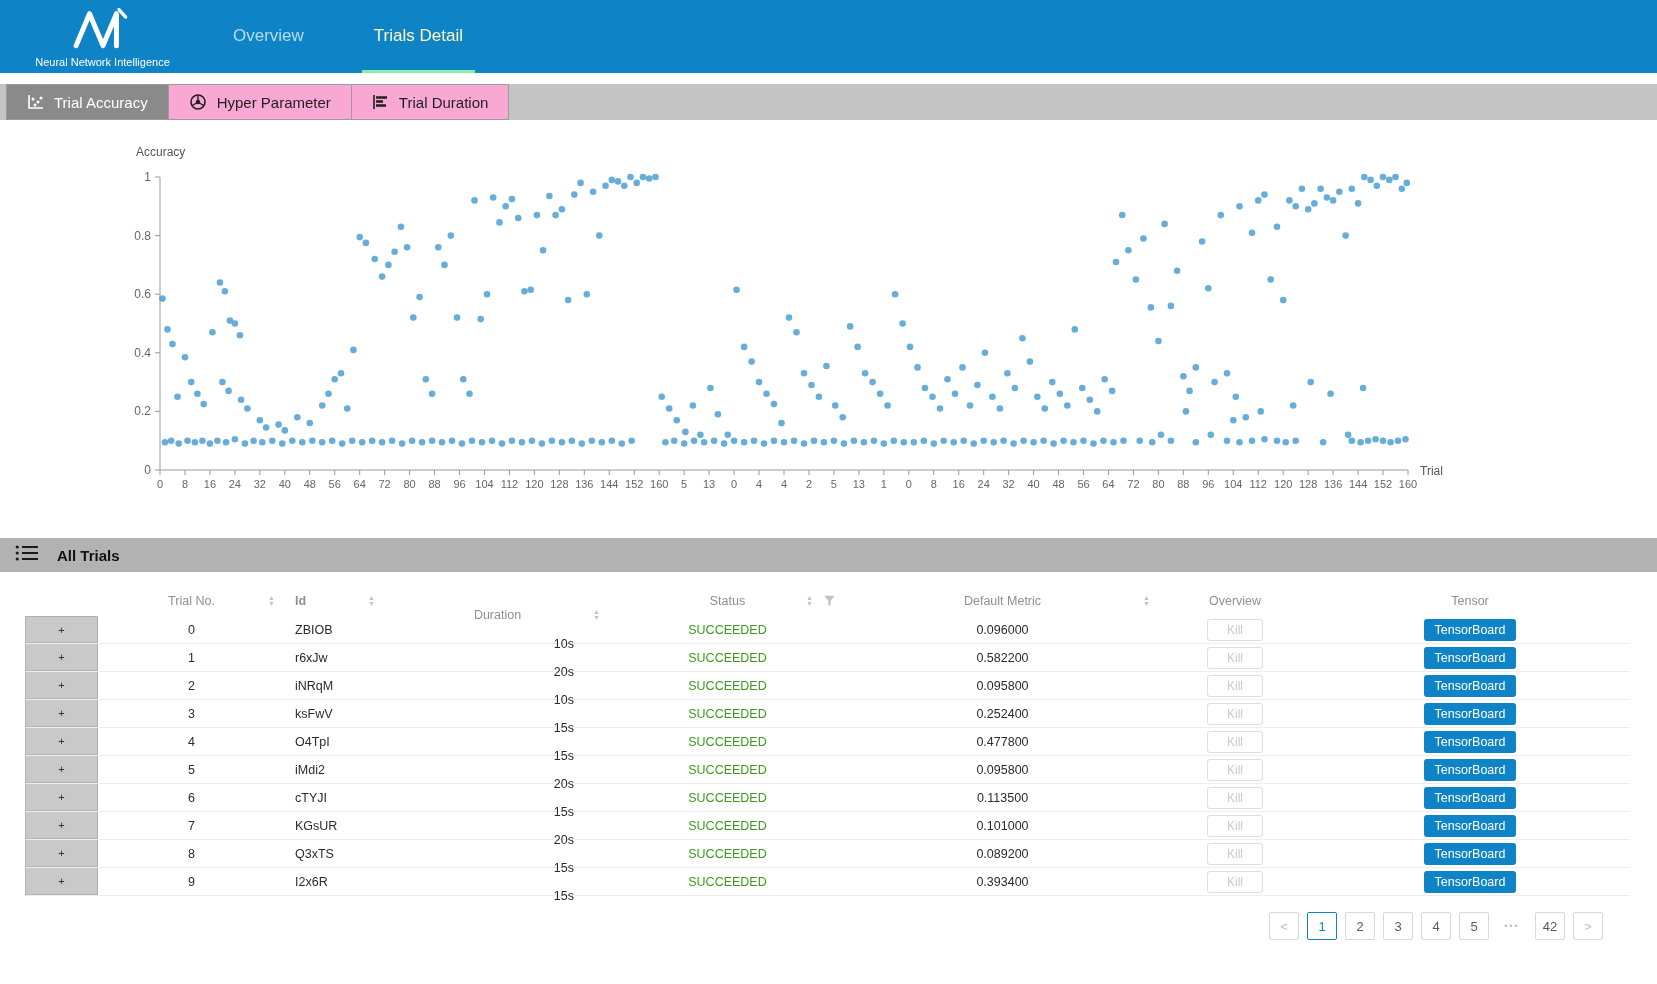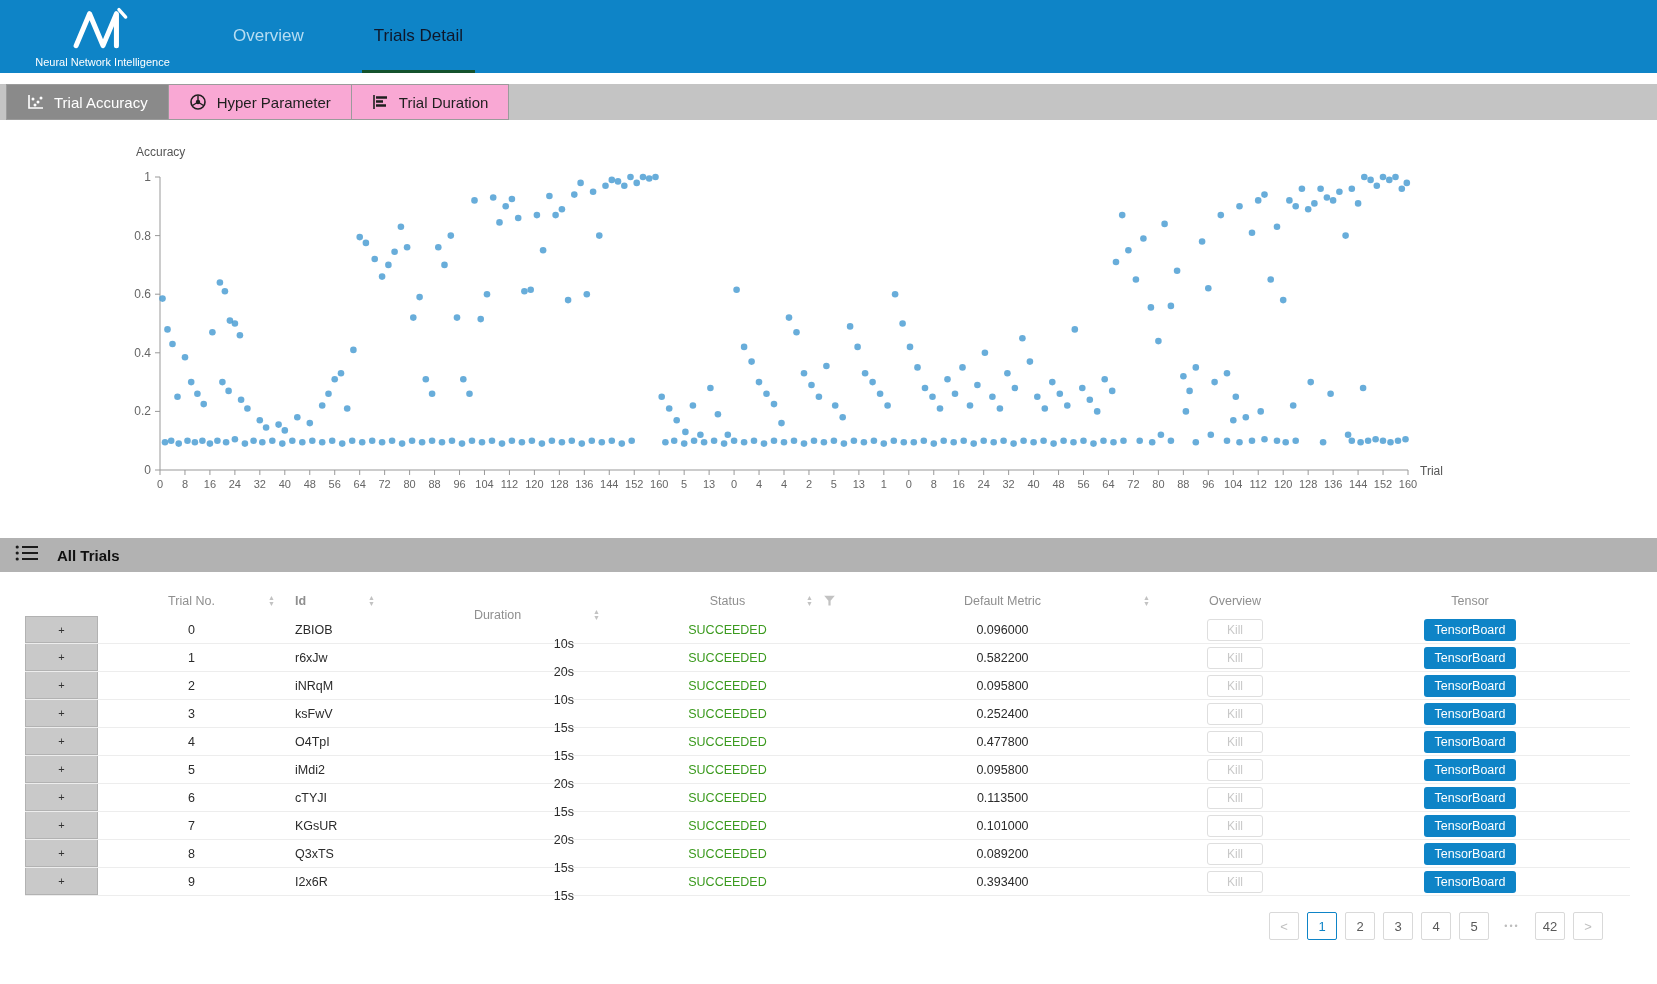--- a/index.html
+++ b/index.html
@@ -9,21 +9,21 @@
     font-family:"Liberation Sans", sans-serif;
     background:#ffffff;
   }
 
   
   .navbar { height:73px; background:var(--primary,#0E84C7); display:flex; align-items:stretch; }
   .brand { width:205px; display:flex; flex-direction:column; align-items:center; justify-content:center; padding-top:2px; cursor:pointer; }
   .brand-sub { color:#fff; font-size:11px; margin-top:3px; white-space:nowrap; }
   .nav-items { display:flex; margin-left:16px; }
   .nav-item { height:73px; padding:26px 12px 8px 12px; margin-right:46px; font-size:17px; color:#b7ddf2; cursor:pointer; }
-  .nav-item.active { color:#0f172a; border-bottom:3px solid #14532d; }
+  .nav-item.active { color:#fef9c3; border-bottom:3px solid #86efac; }
 
   
   .toolbar { margin-top:11px; height:36px; background:#c4c4c4; display:flex; align-items:stretch; }
   .tool-tab { display:flex; align-items:center; gap:10px; padding:0 20px; font-size:15px; color:#1f1f1f; border-right:1px solid #9b9b9b; border-top:1px solid #9b9b9b; border-bottom:1px solid #9b9b9b; cursor:pointer; background:#f9a8d4; }
   .tool-tab:first-child { margin-left:6px; border-left:1px solid #9b9b9b; }
   .tool-tab.active { background:#8a8a8a; color:#ffffff; }
   .tool-tab .ticon { display:flex; }
 
   
   .chart-section { position:relative; height:418px; background:#fff; }

